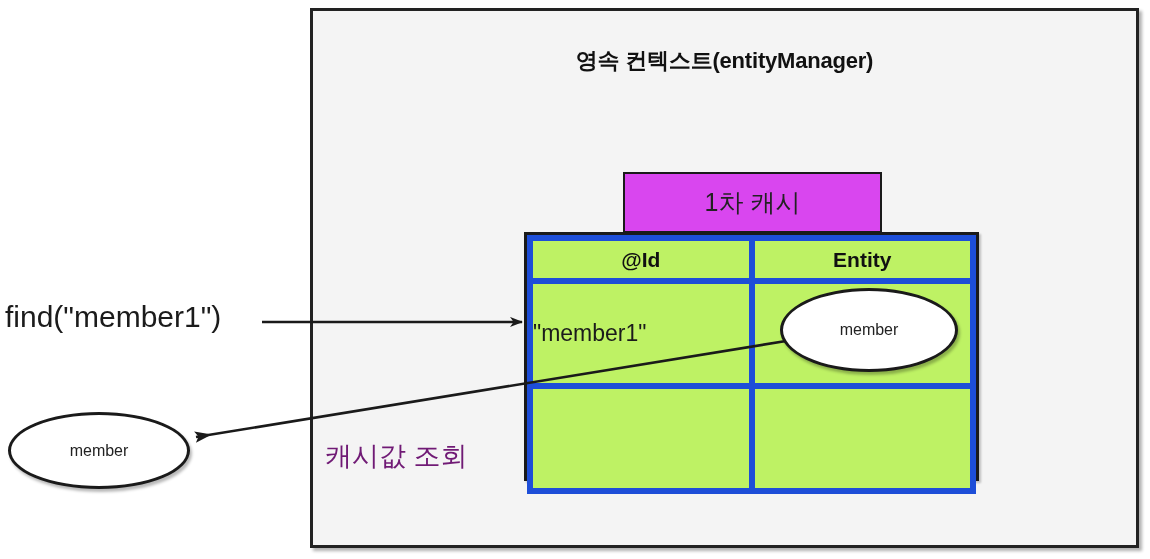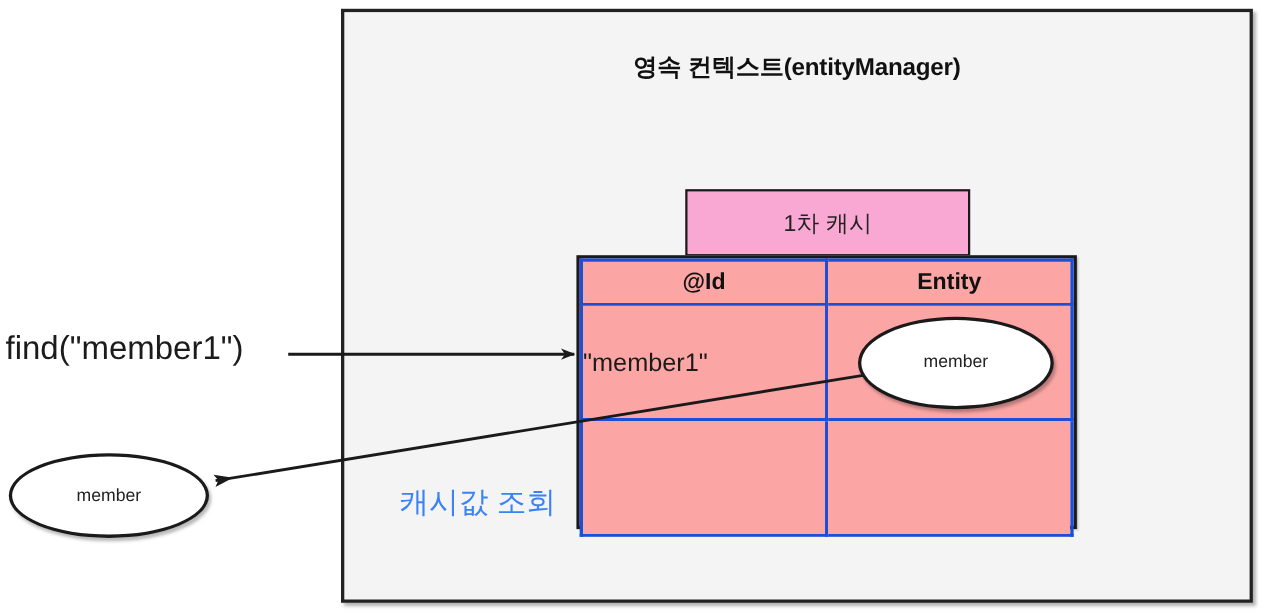--- a/index.html
+++ b/index.html
@@ -40,27 +40,27 @@
     color: #111111;
     letter-spacing: -0.2px;
   }
   
   .cache-tab {
     position: absolute;
     left: 623px;
     top: 172px;
     width: 259px;
     height: 61px;
-    background: #f9a8d4;
+    background: #d946ef;
     border: 2px solid #1a1a1a;
     box-sizing: border-box;
     display: flex;
     align-items: center;
     justify-content: center;
-    font-size: 21px;
+    font-size: 25px;
     color: #222222;
     z-index: 3;
   }
   
   .cache-table {
     position: absolute;
     left: 524px;
     top: 232px;
     width: 455px;
     height: 249px;
@@ -72,23 +72,23 @@
     box-shadow: 2px 2px 2px rgba(0,0,0,0.22);
   }
   .cache-table table {
     width: 100%;
     height: 100%;
     border-collapse: collapse;
     table-layout: fixed;
   }
   .cache-table th,
   .cache-table td {
-    border: 3px solid #1d4ed8;
+    border: 6px solid #1d4ed8;
     padding: 0;
-    background: #fca5a5;
+    background: #bef264;
     position: relative;
   }
   .cache-table th {
     height: 37px;
     font-size: 21px;
     font-weight: bold;
     color: #111111;
     text-align: center;
   }
   .cache-table td {
@@ -139,23 +139,22 @@
     top: 300px;
     font-size: 30px;
     color: #1b1b1b;
     white-space: nowrap;
   }
   .label-cachelookup {
     position: absolute;
     left: 325px;
     top: 438px;
     font-size: 27px;
-    color: #3b82f6;
+    color: #701a75;
     white-space: nowrap;
-    margin-left: 38px;
   }
 
   
   .connectors {
     position: absolute;
     left: 0;
     top: 0;
     width: 1150px;
     height: 559px;
     z-index: 5;

